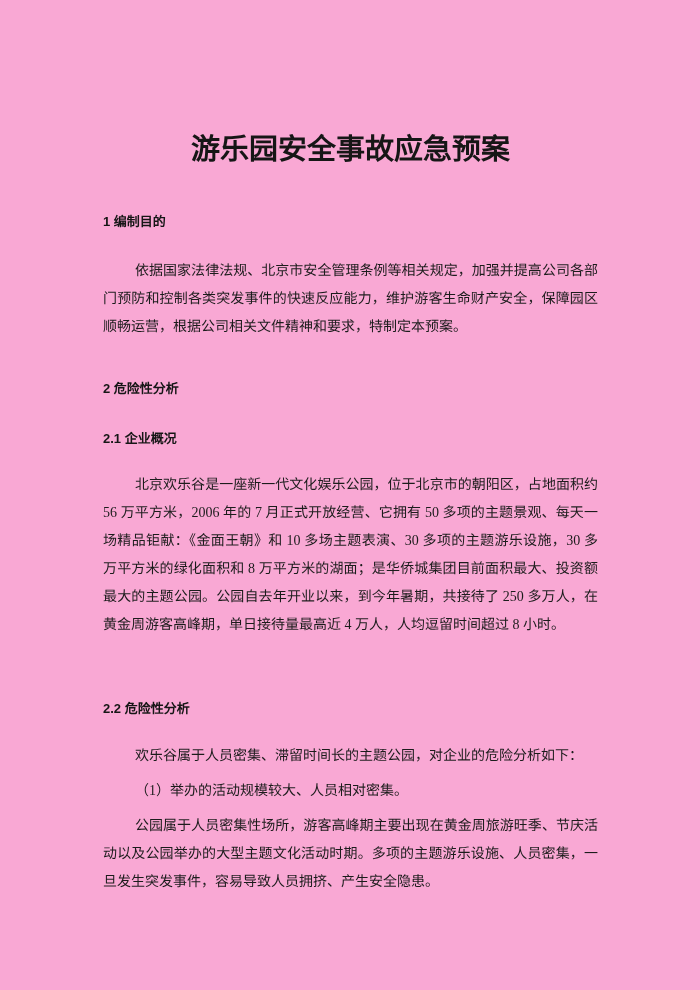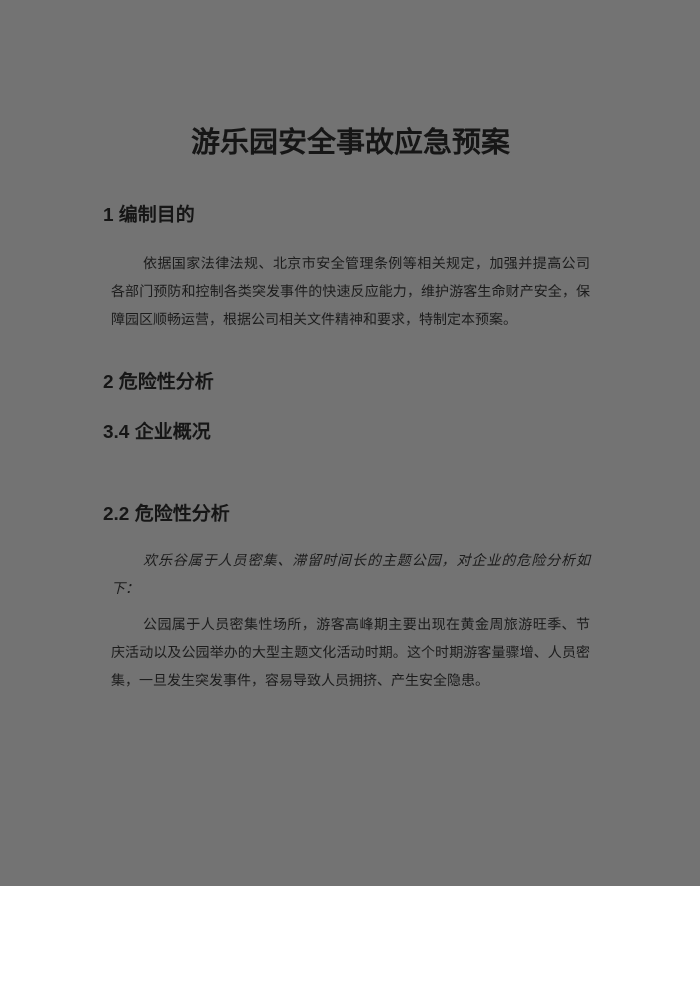--- a/index.html
+++ b/index.html
@@ -3,80 +3,82 @@
 <meta charset="utf-8">
 <style>
   html, body {
     margin: 0;
     padding: 0;
     background: #ffffff;
   }
   .page {
     position: relative;
     width: 700px;
-    height: 886px;
-    background: #737373;
+    height: 990px;
+    background: #f9a8d4;
     box-sizing: border-box;
-    padding: 9px 102px 0 103px;
+    padding: 16px 102px 0 103px;
     overflow: hidden;
     color: #1c1c1c;
   }
   .doc-title {
     margin: 113px 0 0 0;
     font-family: "Liberation Sans", "DejaVu Sans", sans-serif;
     font-weight: bold;
     font-size: 29px;
     line-height: 40px;
     text-align: center;
     color: #161616;
   }
   .sec-heading {
     font-family: "Liberation Sans", "DejaVu Sans", sans-serif;
     font-weight: bold;
-    font-size: 19px;
+    font-size: 13px;
     line-height: 24px;
     color: #161616;
     margin: 0;
   }
   .para {
     font-family: "Liberation Serif", "DejaVu Serif", serif;
     font-size: 14px;
     line-height: 28px;
     text-align: justify;
     text-indent: 32px;
-    margin: 8px;
+    margin: 0;
     color: #1c1c1c;
   }
   .mt41 { margin-top: 41px; }
   .mt23 { margin-top: 23px; }
   .mt24 { margin-top: 36px; }
   .mt26 { margin-top: 26px; }
   .mt20 { margin-top: 20px; }
   .mt39 { margin-top: 58px; }
-  .mt21 { margin-top: 21px; font-style: italic; }
+  .mt21 { margin-top: 21px; }
   .mt7  { margin-top: 7px; }
   .mt4  { margin-top: 4px; }
 </style>
 </head>
 <body>
 
 <div class="page">
 
   <h1 class="doc-title">游乐园安全事故应急预案</h1>
 
   <h2 class="sec-heading mt41">1 编制目的</h2>
 
   <p class="para mt23">依据国家法律法规、北京市安全管理条例等相关规定，加强并提高公司各部门预防和控制各类突发事件的快速反应能力，维护游客生命财产安全，保障园区顺畅运营，根据公司相关文件精神和要求，特制定本预案。</p>
 
   <h2 class="sec-heading mt24">2 危险性分析</h2>
 
-  <h3 class="sec-heading mt26">3.4 企业概况</h3>
+  <h3 class="sec-heading mt26">2.1 企业概况</h3>
 
+  <p class="para mt20">北京欢乐谷是一座新一代文化娱乐公园，位于北京市的朝阳区，占地面积约 56 万平方米，2006 年的 7 月正式开放经营、它拥有 50 多项的主题景观、每天一场精品钜献：《金面王朝》和 10 多场主题表演、30 多项的主题游乐设施，30 多万平方米的绿化面积和 8 万平方米的湖面；是华侨城集团目前面积最大、投资额最大的主题公园。公园自去年开业以来，到今年暑期，共接待了 250 多万人，在黄金周游客高峰期，单日接待量最高近 4 万人，人均逗留时间超过 8 小时。</p>
 
   <h3 class="sec-heading mt39">2.2 危险性分析</h3>
 
   <p class="para mt21">欢乐谷属于人员密集、滞留时间长的主题公园，对企业的危险分析如下：</p>
 
+  <p class="para mt7">（1）举办的活动规模较大、人员相对密集。</p>
 
-  <p class="para mt7">公园属于人员密集性场所，游客高峰期主要出现在黄金周旅游旺季、节庆活动以及公园举办的大型主题文化活动时期。这个时期游客量骤增、人员密集，一旦发生突发事件，容易导致人员拥挤、产生安全隐患。</p>
+  <p class="para mt7">公园属于人员密集性场所，游客高峰期主要出现在黄金周旅游旺季、节庆活动以及公园举办的大型主题文化活动时期。多项的主题游乐设施、人员密集，一旦发生突发事件，容易导致人员拥挤、产生安全隐患。</p>
 
 
 </div>
 
 </body></html>

